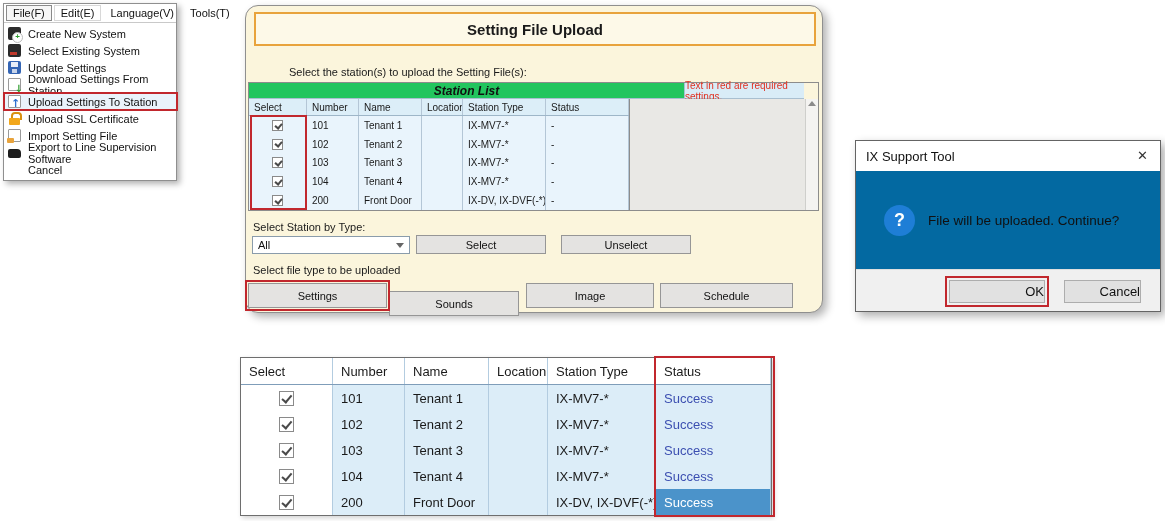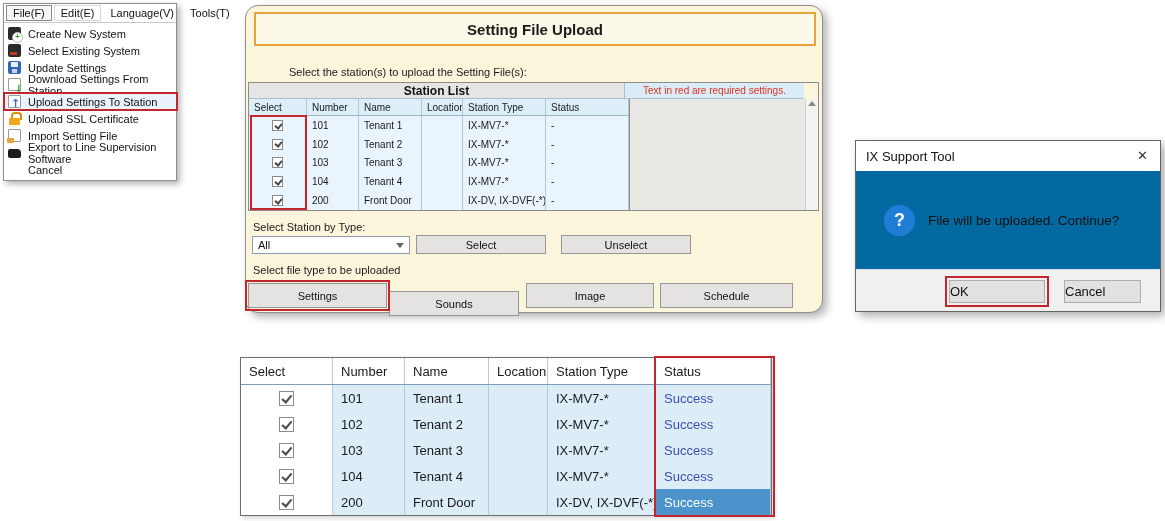--- a/index.html
+++ b/index.html
@@ -51,22 +51,22 @@
   #upload-window { position:absolute; left:245px; top:5px; width:578px; height:308px;
       background:#fbf5dc; border:1px solid #8f8f8f; border-radius:13px;
       box-shadow:4px 4px 8px rgba(0,0,0,.30); }
   #uw-titlebox { position:absolute; left:8px; top:6px; width:562px; height:34px;
       border:2px solid #e8a33c; background:#fdf9e8; display:flex; align-items:center; justify-content:center;
       font-size:15px; font-weight:bold; color:#1a1a1a; }
   #uw-instruction { position:absolute; left:7px; top:60px; font-size:11px; color:#1a1a1a;margin-left:36px; }
   #station-group { position:absolute; left:2px; top:76px; width:571px; height:129px;
       border:1px solid #8c8c8c; background:#fff; }
   #sg-band { display:flex; height:16px; font-size:11px; }
-  #sg-band-title { width:376px; background:#e5e5e5; border-right:1px solid #a9bfd0; border-bottom:1px solid #a9bfd0;
-      display:flex; align-items:center; justify-content:center; font-weight:bold; font-size:12px; color:#111; }
+  #sg-band-title { width:436px; background:#22c55e; border-right:1px solid #a9bfd0; border-bottom:1px solid #a9bfd0;
+      display:flex; align-items:center; justify-content:center; font-weight:bold; font-size:12px; color:#111;font-style:italic; }
   #sg-band-note { flex:1; background:#d9ecf7; border-bottom:1px solid #a9bfd0;
       display:flex; align-items:center; justify-content:center; font-size:10px; }
   #sg-band-gutter { width:14px; background:#fbf5dc; }
   #sg-body { display:flex; height:111px; }
   #station-table { width:380px; }
   .st-row { display:grid; grid-template-columns:58px 52px 63px 41px 83px 83px; }
   .st-row.head { height:17px; background:#dceef8; border-bottom:1px solid #9eb6c8; }
   .st-row.data { height:18.8px; background:#e9f4fc; }
   .st-cell { border-right:1px solid #b4c6d6; font-size:10px; color:#1a1a1a;
       display:flex; align-items:center; padding-left:5px; overflow:hidden; white-space:nowrap; }
@@ -98,21 +98,21 @@
       border:1px solid #646464; box-shadow:4px 4px 9px rgba(0,0,0,.32); }
   #dlg-titlebar { position:absolute; left:0; top:0; right:0; height:30px; background:#fff;
       display:flex; align-items:center; padding-left:10px; font-size:13px; color:#111; }
   #dlg-close { position:absolute; right:12px; top:8px; font-size:13px; color:#333; line-height:13px; cursor:default; }
   #dlg-qicon { position:absolute; left:28px; top:64px; width:31px; height:31px; border-radius:50%;
       background:#1e7ed6; color:#fff; font-weight:bold; font-size:18px;
       display:flex; align-items:center; justify-content:center; }
   #dlg-message { position:absolute; left:72px; top:72px; font-size:13.5px; color:#111; }
   #dlg-footer { position:absolute; left:0; bottom:0; right:0; height:42px; background:#f0f0f0; border-top:1px solid #dfdfdf; }
   .dlg-btn { position:absolute; top:10px; height:23px; background:#e1e1e1; border:1px solid #adadad;
-      font-size:13px; color:#111; display:flex; align-items:center; justify-content:flex-start; }
+      font-size:13px; color:#111; display:flex; align-items:center; justify-content:flex-end; }
   #dlg-ok { left:93px; width:96px; }
   #dlg-cancel { left:208px; width:77px; }
 
   
   #result-table { position:absolute; left:240px; top:357px; width:532px; background:#fff;
       border:1px solid #6e6e6e; box-shadow:2px 2px 5px rgba(0,0,0,.18); }
   .rt-row { display:grid; grid-template-columns:92px 72px 84px 59px 108px 115px; }
   .rt-row.head { height:27px; background:#fff; border-bottom:1px solid #7f9db9; }
   .rt-row.data { height:26px; }
   .rt-cell { border-right:1px solid #b3cce0; font-size:13px; color:#1a1a1a;

